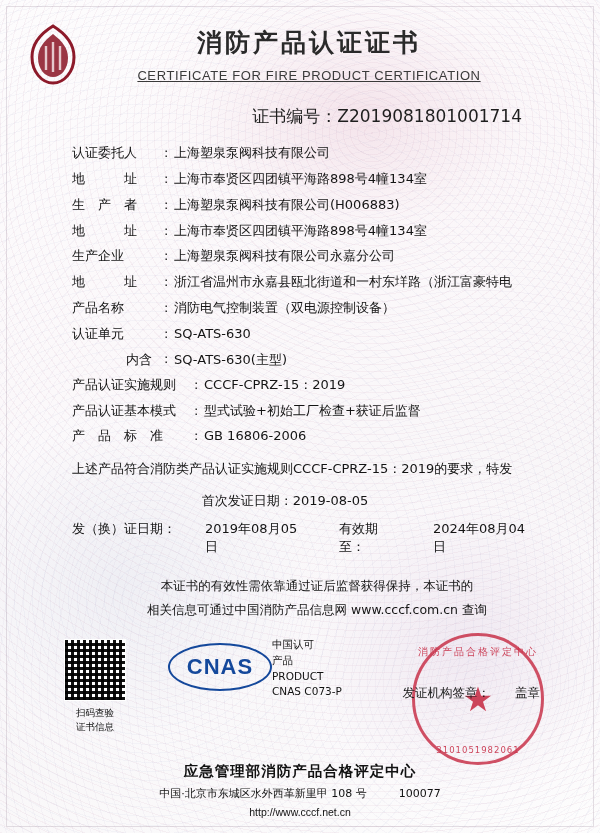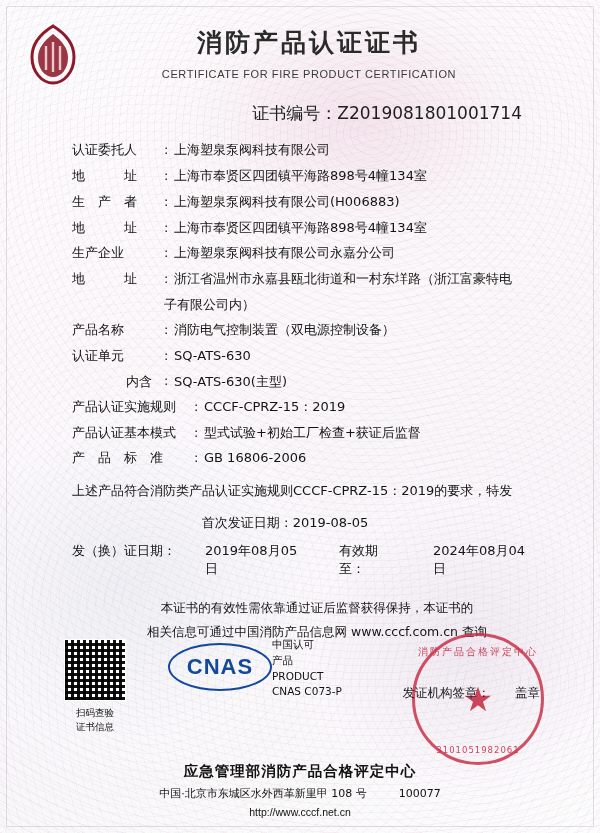--- a/index.html
+++ b/index.html
@@ -60,25 +60,26 @@
   .title-cn {
     font-family: "DejaVu Sans", "Liberation Sans", sans-serif;
     font-size: 25px;
     font-weight: bold;
     letter-spacing: 3px;
     color: #2a2a2a;
     margin-left: 18px;
   }
   .title-en {
     font-family: "Liberation Sans", sans-serif;
-    font-size: 11px;
+    font-size: 13px;
     letter-spacing: 0.6px;
     color: #3a3a3a;
     margin-top: 9px;
     margin-left: 18px;
+    text-decoration: underline;
   }
   .cert-no {
     text-align: right;
     padding-right: 78px;
     margin-top: 22px;
     font-family: "DejaVu Sans", "Liberation Sans", sans-serif;
     font-size: 17px;
     color: #1e1e1e;
   }
   
@@ -346,21 +347,20 @@
         <div class="label">生产企业</div>
         <div style="flex:0 0 10px">:</div>
         <div class="value">上海塑泉泵阀科技有限公司永嘉分公司</div>
       </div>
 
       <div class="row">
         <div class="label">地　　　址</div>
         <div style="flex:0 0 10px">:</div>
         <div class="value">浙江省温州市永嘉县瓯北街道和一村东垟路（浙江富豪特电</div>
       </div>
-      <div class="cont-line">子有限公司内）</div>
 
       <div class="row">
         <div class="label">产品名称</div>
         <div style="flex:0 0 10px">:</div>
         <div class="value">消防电气控制装置（双电源控制设备）</div>
       </div>
 
       <div class="row">
         <div class="label">认证单元</div>
         <div style="flex:0 0 10px">:</div>

